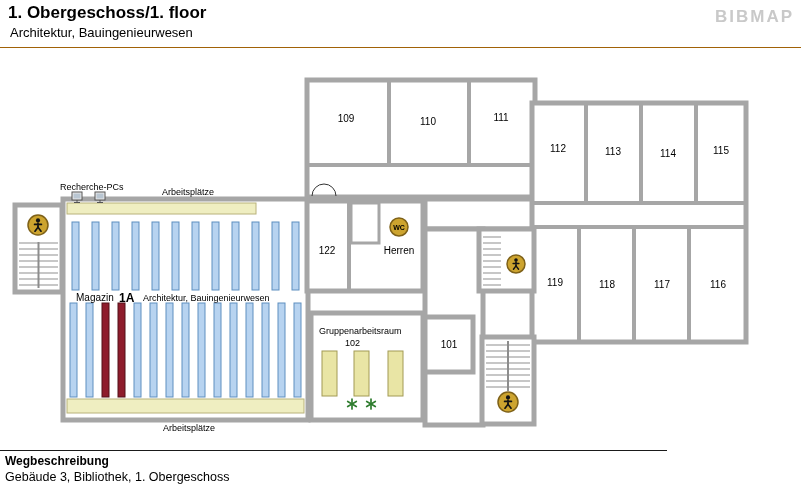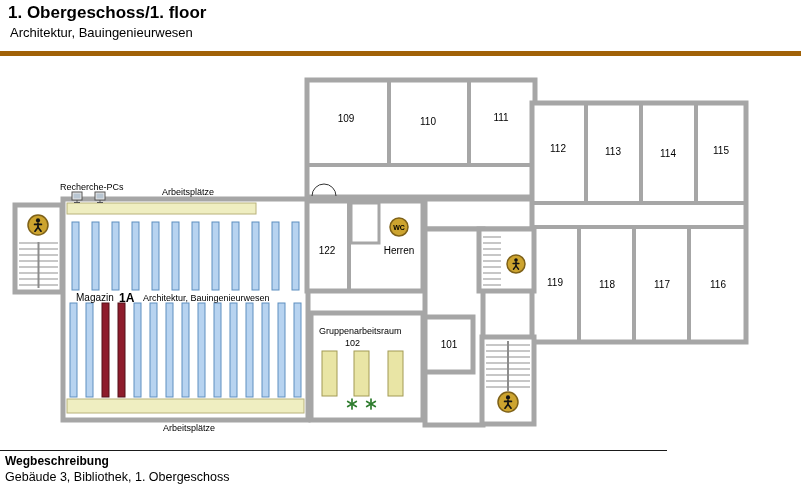--- a/index.html
+++ b/index.html
@@ -1,21 +1,21 @@
 <!DOCTYPE html>
 <html style="--wall-gray: #a6a6a6; --shelf-blue: #b7d3f0; --shelf-border: #5e8fc0; --shelf-red: #8e1c2c; --shelf-red-border: #531018; --desk-yellow: #efeec1; --desk-border: #b8b27a; --table-yellow: #e9e5a5; --table-border: #a29a55; --icon-gold: #cda42f; --icon-gold-border: #7e6118; --plant-green: #2f7d2f;"><head>
 <meta charset="utf-8">
 <style>
   html,body{margin:0;padding:0;}
   body{
     width:801px;height:491px;position:relative;overflow:hidden;
     background:#ffffff;font-family:"Liberation Sans",sans-serif;
   }
-  .header{position:absolute;top:0;left:0;width:801px;height:56px;
-    border-bottom:5px solid #a16207;box-sizing:border-box;background:#fff;z-index:2;}
+  .header{position:absolute;top:0;left:0;width:801px;height:48px;
+    border-bottom:1px solid #a16207;box-sizing:border-box;background:#fff;z-index:2;}
   .title{position:absolute;left:8px;top:3px;font-size:17px;font-weight:bold;color:#000;}
   .subtitle{position:absolute;left:10px;top:25px;font-size:13px;color:#000;}
   .logo{position:absolute;right:7px;top:7px;font-size:17px;font-weight:bold;
     color:#c9c9c9;letter-spacing:2px;}
   .footer{position:absolute;top:450px;left:0;width:667px;height:41px;
     border-top:1px solid #1a1a1a;box-sizing:border-box;background:#fff;z-index:2;}
   .footer-heading{position:absolute;left:5px;top:3px;font-size:12px;font-weight:bold;color:#000;}
   .footer-text{position:absolute;left:5px;top:19px;font-size:12.5px;color:#000000;}
   svg.plan{position:absolute;top:0;left:0;z-index:1;}
 
@@ -41,20 +41,21 @@
   .pc-body{fill:#e9e9e9;stroke:#555;stroke-width:1;}
   .pc-screen{fill:#b9c6d2;stroke:none;}
   .pc-line{stroke:#555;stroke-width:1;}
 </style>
 </head>
 <body>
 
 <div class="header">
   <div class="title">1. Obergeschoss/1. floor</div>
   <div class="subtitle">Architektur, Bauingenieurwesen</div>
+  <div class="logo">BIBMAP</div>
 </div>
 
 <svg class="plan" width="801" height="491" viewBox="0 0 801 491">
   <defs>
     <pattern id="treads" width="8" height="6" patternUnits="userSpaceOnUse">
       <rect width="8" height="6" fill="#ffffff"></rect>
       <line x1="0" y1="3" x2="8" y2="3" stroke="#909090" stroke-width="1"></line>
     </pattern>
     <g id="person">
       <circle class="person-head" cx="0" cy="-4.6" r="2.1"></circle>

